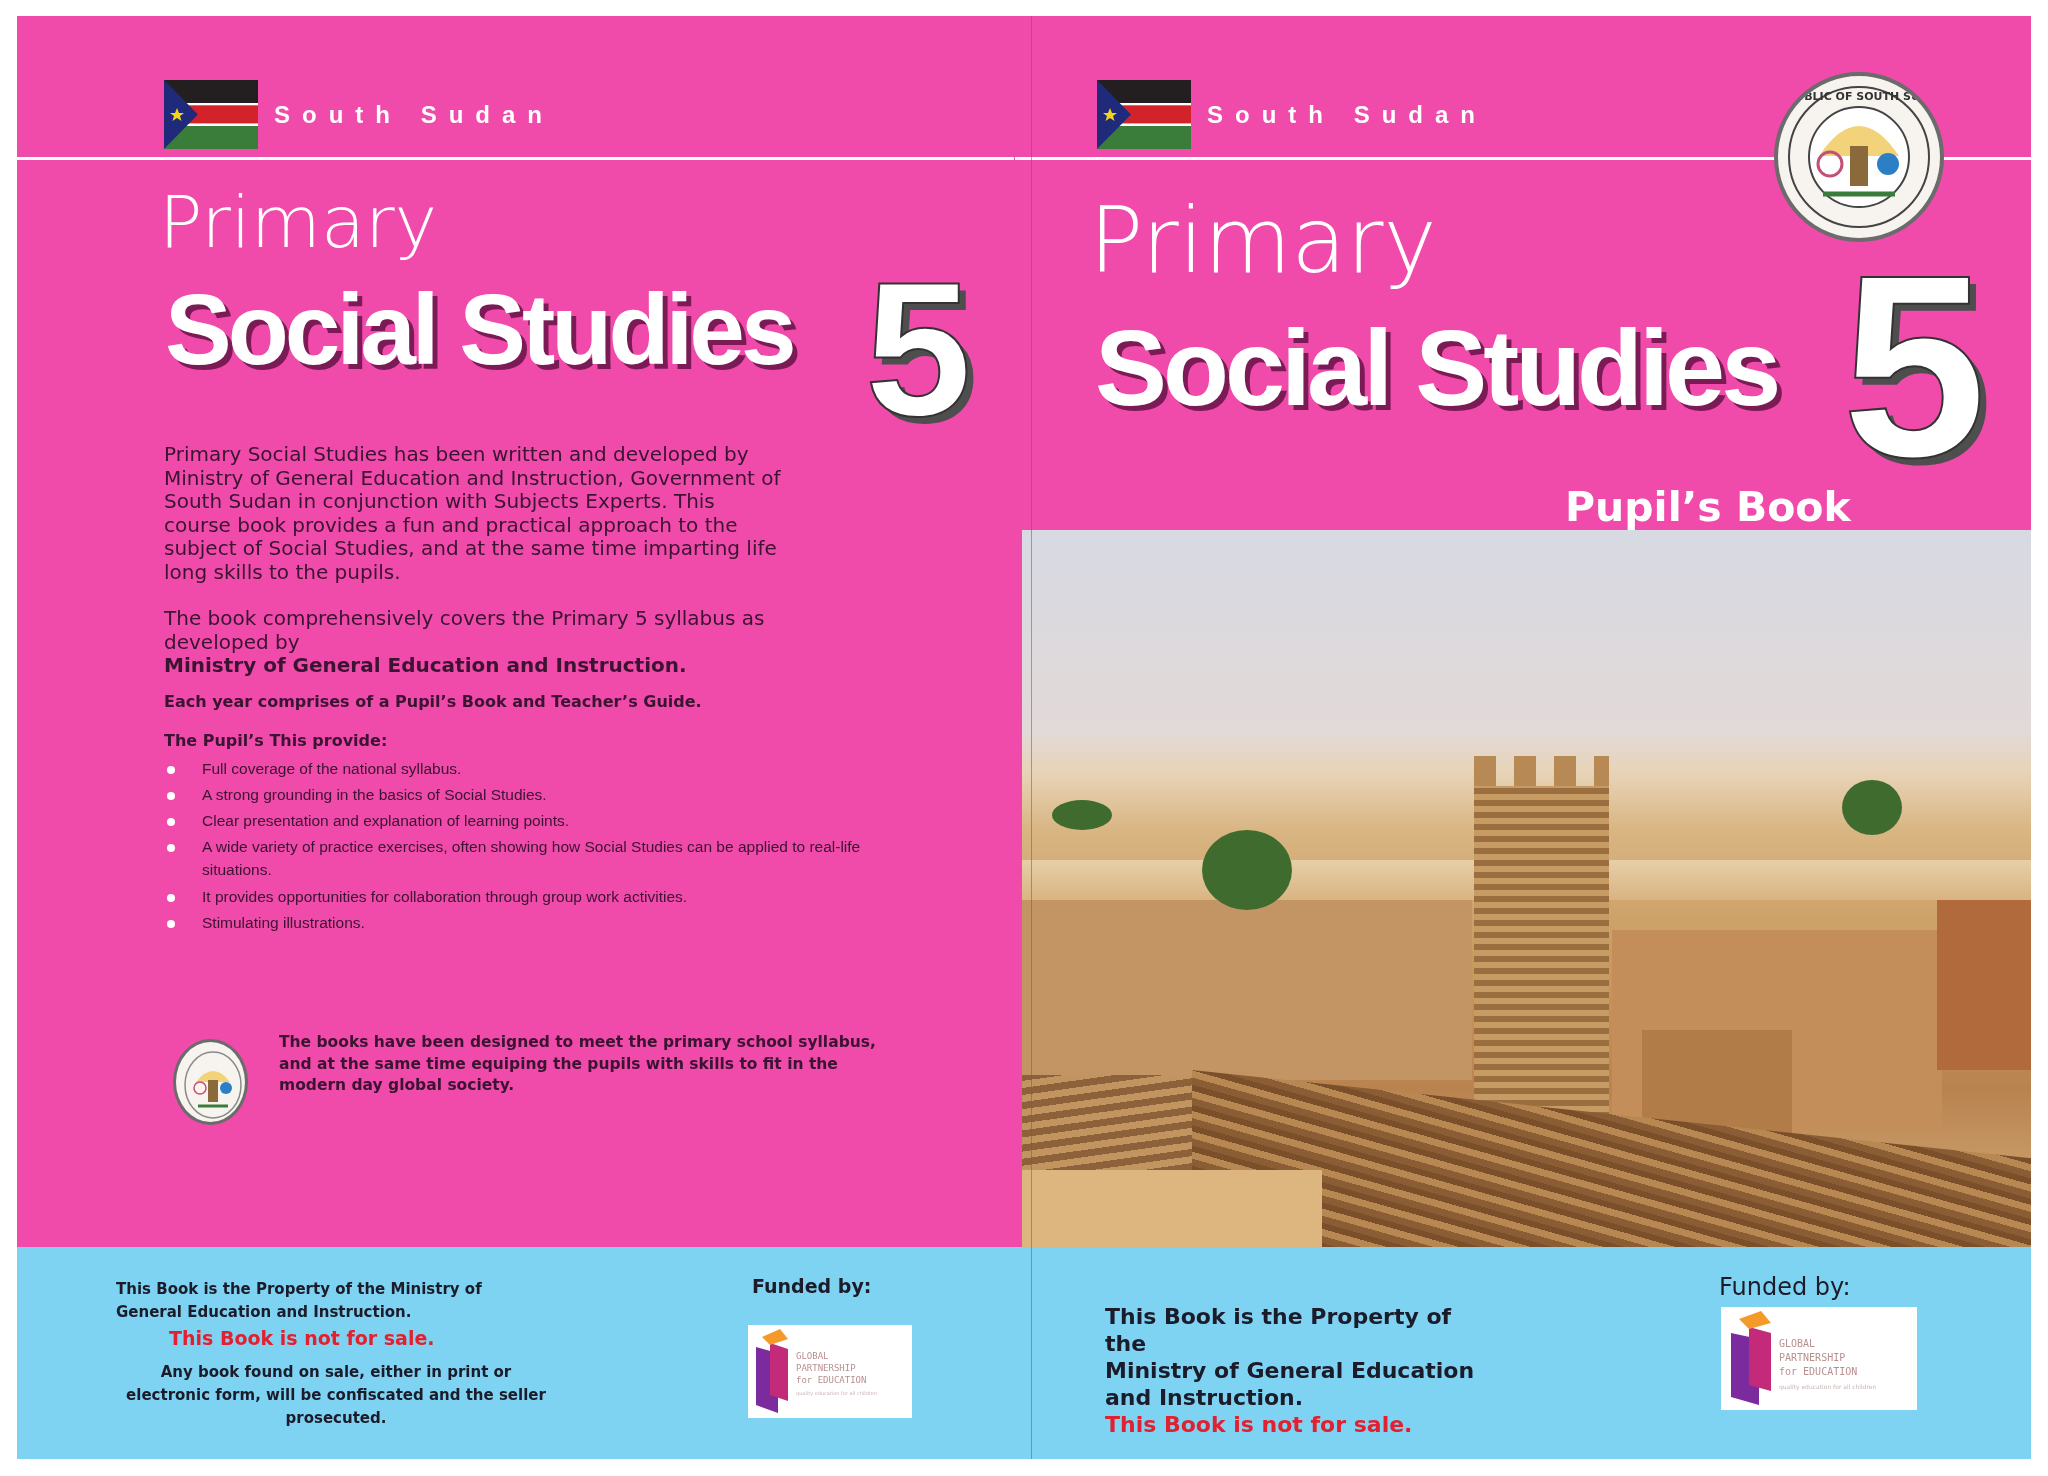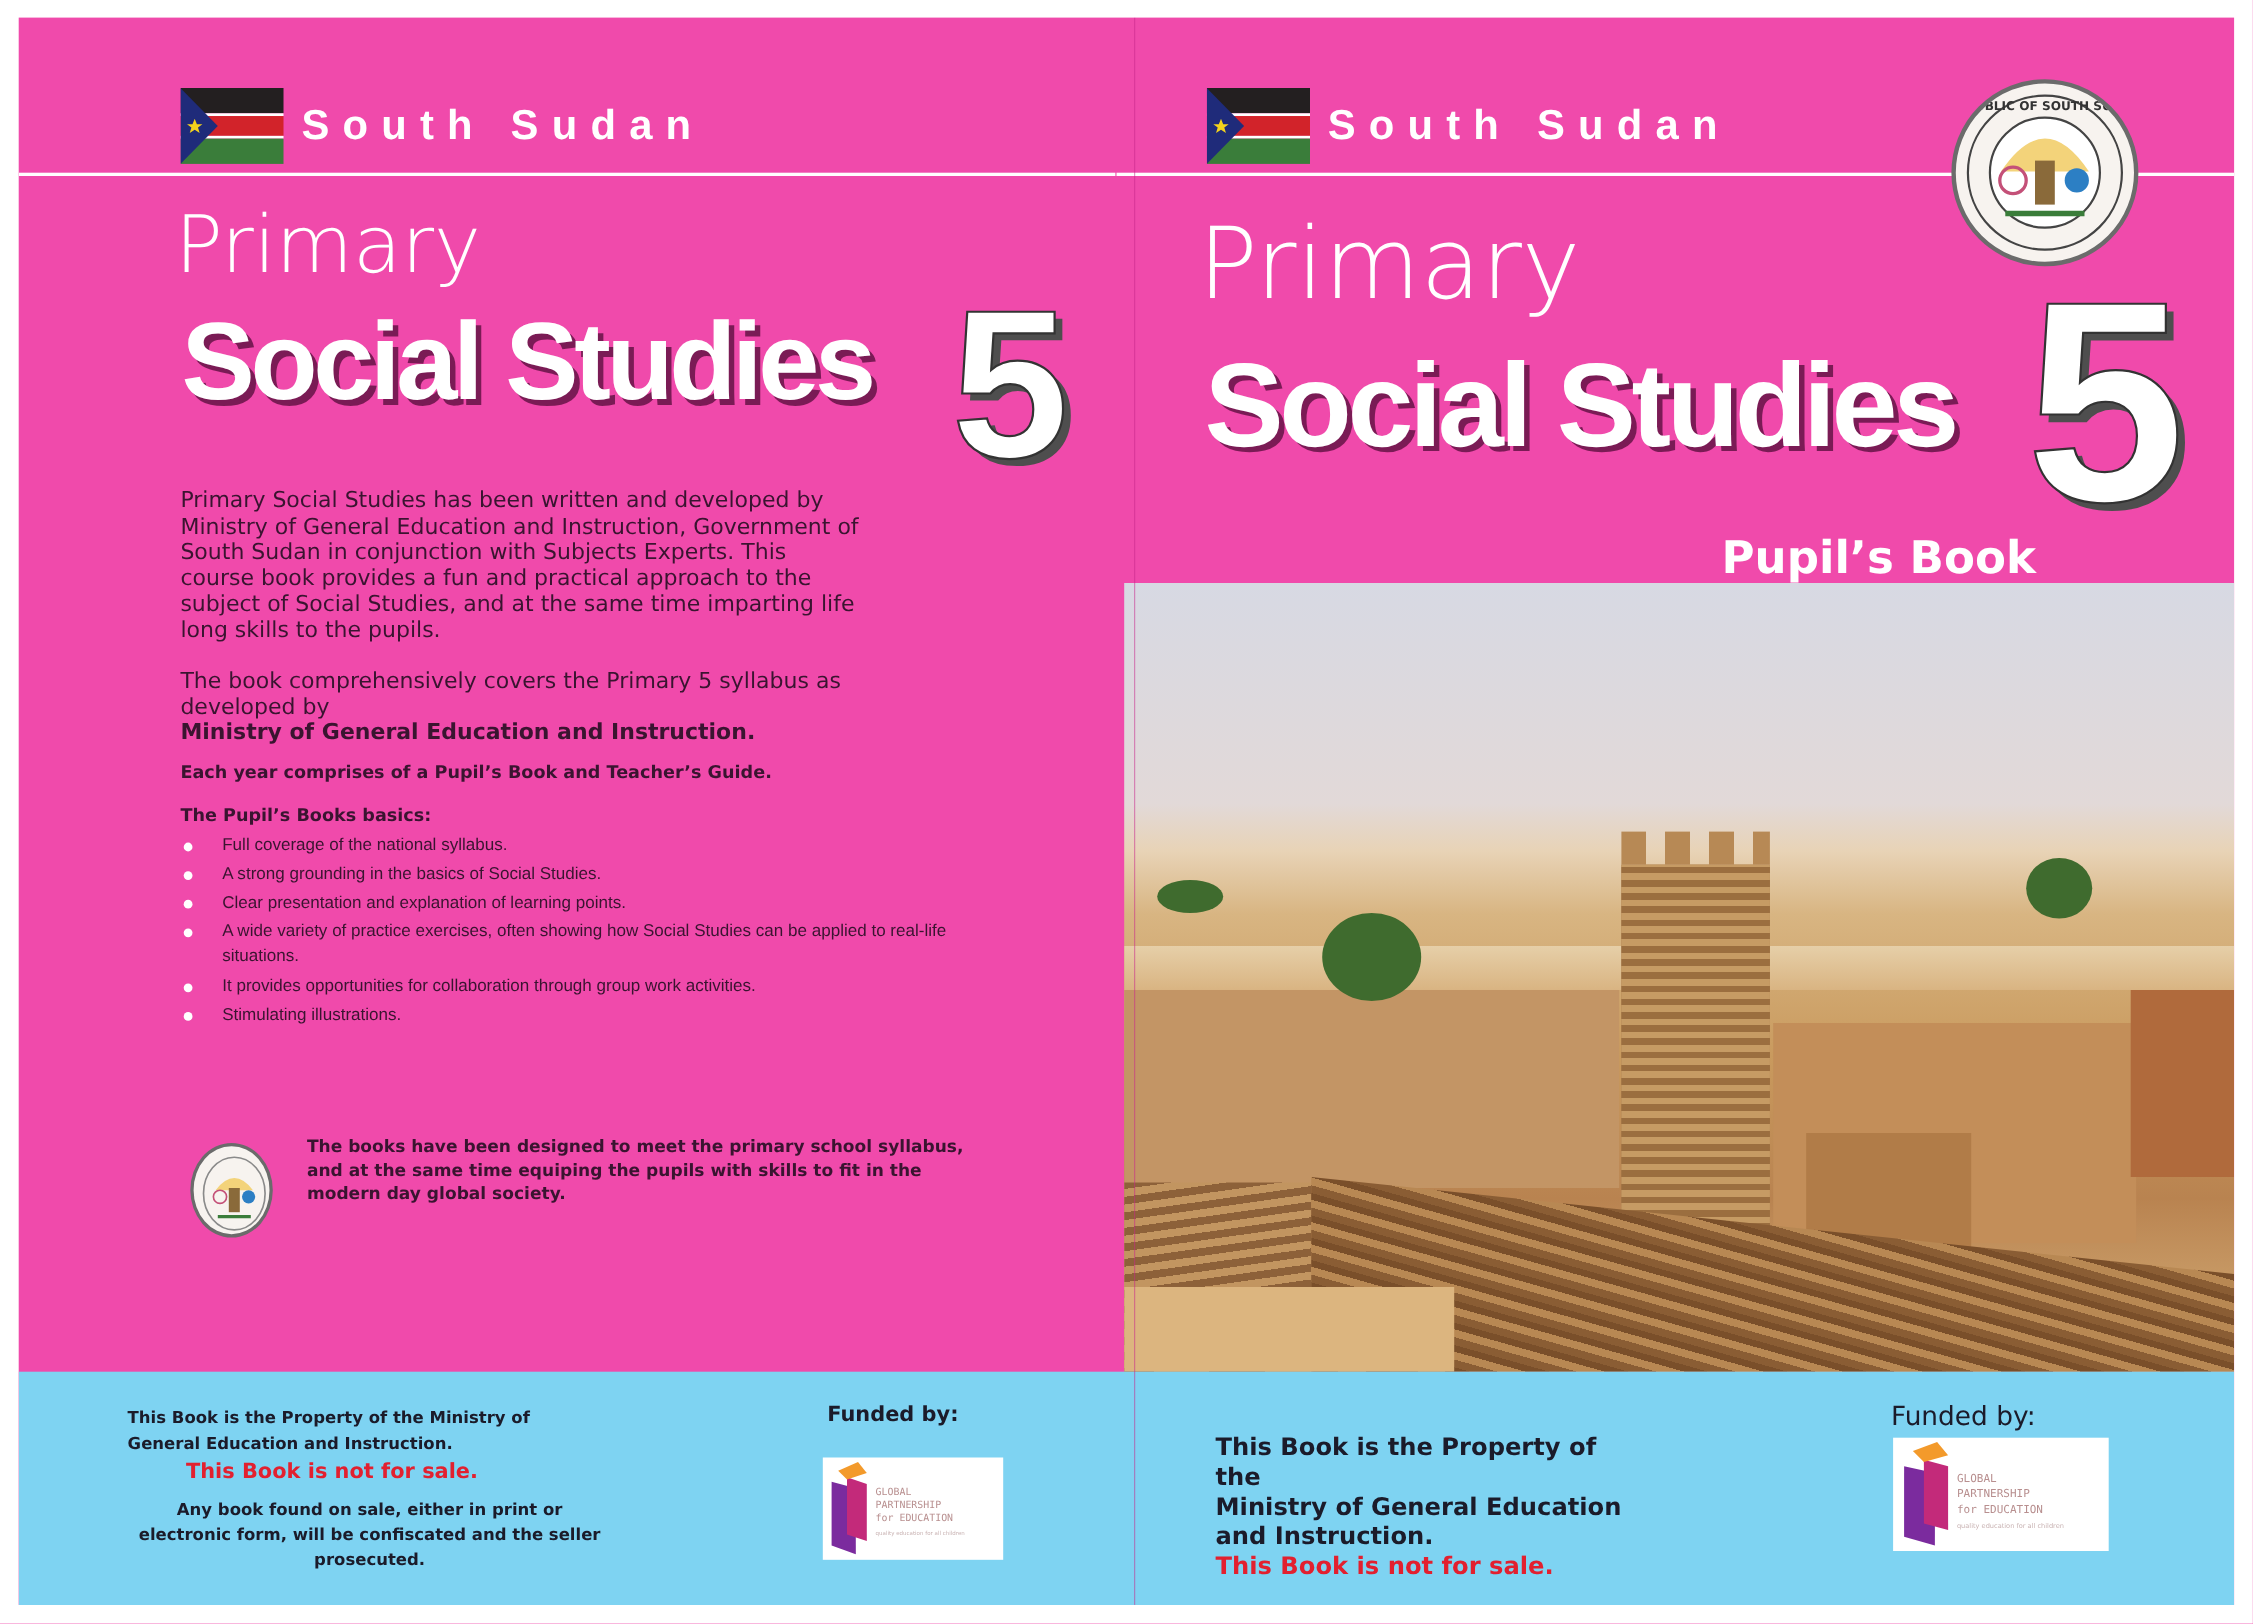--- a/index.html
+++ b/index.html
@@ -7,21 +7,21 @@
          font-family:"Liberation Sans", sans-serif; }
   .cover { position:absolute; left:17px; top:16px; width:2014px; height:1443px; background:#f04aab; overflow:hidden; }
   .spine { position:absolute; left:1014px; top:0; width:1px; height:100%; background:rgba(200,40,140,0.55); }
   .rule { position:absolute; top:141px; height:3px; background:#ffffff; }
   .rule.left { left:0; width:997px; }
   .rule.right { left:998px; width:1016px; }
 
   .brand { position:absolute; top:64px; height:69px; display:flex; align-items:center; }
   .flag { width:94px; height:69px; position:relative; overflow:hidden; }
   .flag svg { display:block; }
-  .brand-text { margin-left:16px; color:#fff; font-weight:bold; font-size:38px; letter-spacing:12px; }
+  .brand-text { margin-left:16px; color:#fff; font-weight:bold; font-size:24px; letter-spacing:12px; }
 
   .primary { position:absolute; color:#fff; font-family:"DejaVu Sans", sans-serif; font-weight:300; }
   .subject { position:absolute; color:#fff; font-family:Liberation Sans, sans-serif; font-weight:bold;
              letter-spacing:-4px; text-shadow:5px 5px 0 #7a1b55; white-space:nowrap; }
   .grade { position:absolute; color:#fff; font-family:"Liberation Sans", sans-serif; font-weight:bold;
            text-shadow:7px 7px 0 #4e4e4e; -webkit-text-stroke:2px #333; line-height:1; }
 
   .body-text { position:absolute; color:#3a1430; font-family:"DejaVu Sans", sans-serif; }
   .para { font-size:20px; line-height:23.5px; margin:0; }
   .para b { font-weight:bold; }
@@ -81,21 +81,21 @@
   <div class="grade" style="left:848px; top:237px; font-size:192px;">5</div>
 
   <div class="body-text" style="left:147px; top:427px; width:620px;">
     <p class="para">Primary Social Studies has been written and developed  by Ministry of General Education and Instruction, Government of South Sudan in conjunction with Subjects Experts. This course book provides a fun and practical approach to the subject of Social Studies, and at the same time imparting life long skills to the pupils.</p>
     <p class="para" style="margin-top:23px;">The book comprehensively covers the Primary 5 syllabus as developed by</p>
     <p class="para"><b>Ministry of General Education and Instruction.</b></p>
   </div>
 
   <div class="body-text" style="left:147px; top:676px; width:720px;">
     <p class="bold-line">Each year comprises of a Pupil’s Book and Teacher’s Guide.</p>
-    <p class="bold-line" style="margin-top:20px;">The Pupil’s Books basics:</p>
+    <p class="bold-line" style="margin-top:20px;">The Pupil’s This provide:</p>
     <ul class="bullets">
       <li>Full coverage of the national syllabus.</li>
       <li>A strong grounding in the basics of Social Studies.</li>
       <li>Clear presentation and explanation of learning points.</li>
       <li style="line-height:23px; padding-top:1px; padding-bottom:3px;">A wide variety of practice exercises, often showing how Social Studies can be applied to real-life situations.</li>
       <li>It provides opportunities for collaboration through group work activities.</li>
       <li>Stimulating illustrations.</li>
     </ul>
   </div>
 

